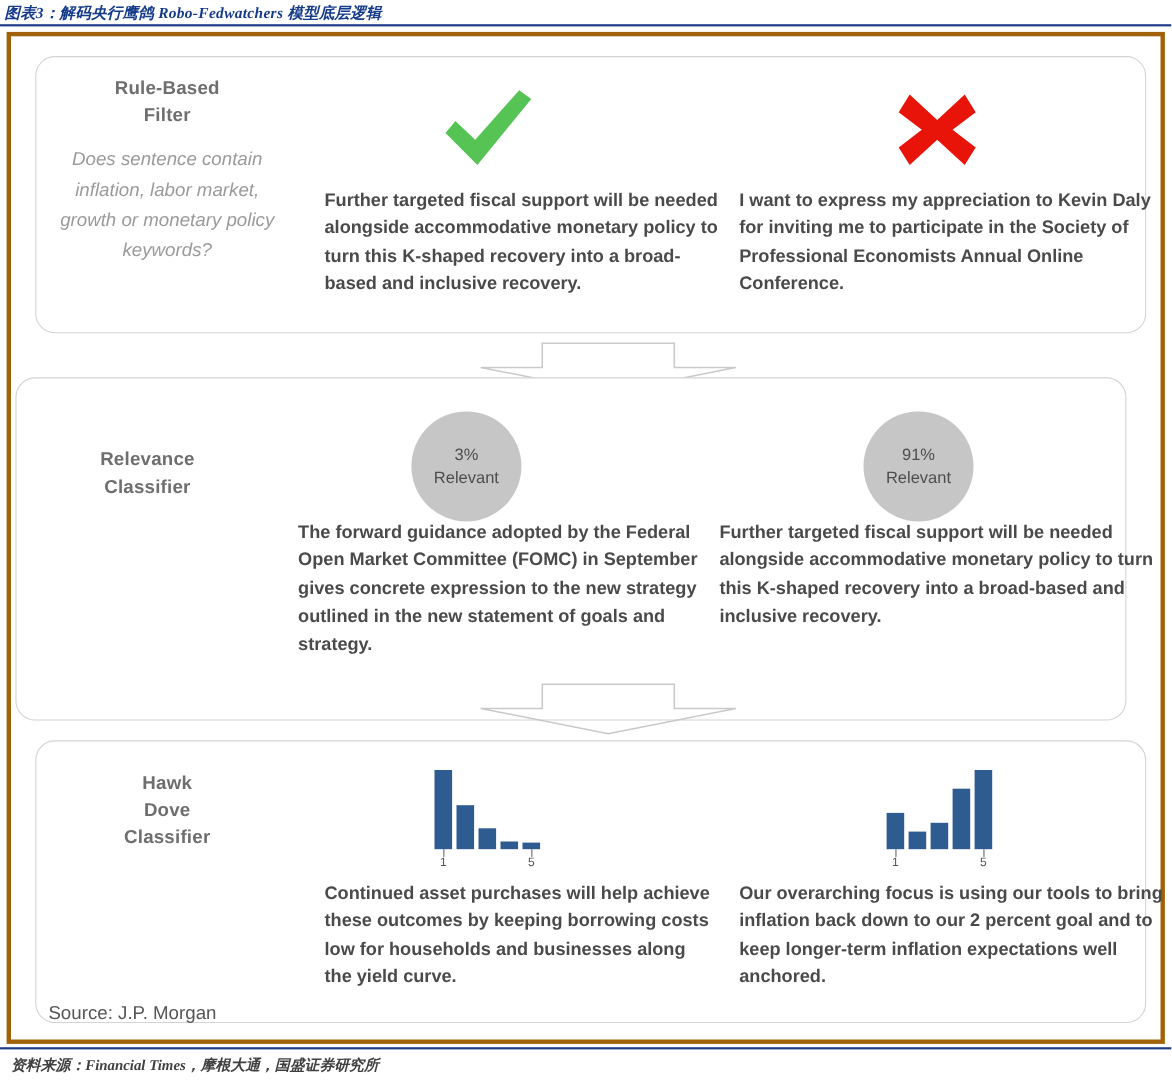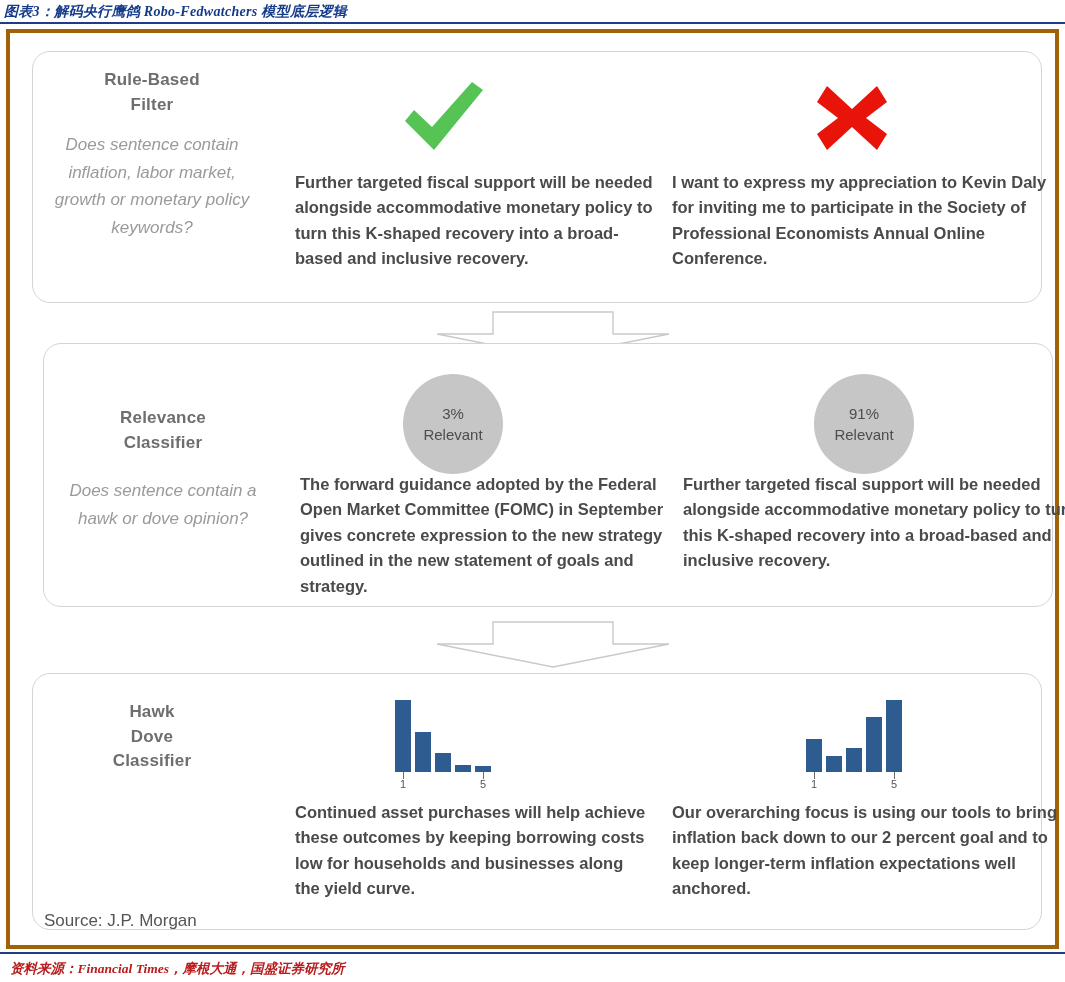--- a/index.html
+++ b/index.html
@@ -37,21 +37,21 @@
 
   
   .stage-card{
     position:absolute;
     border:1px solid #d4d4d4;
     border-radius:18px;
     box-sizing:border-box;
     background:#ffffff;
   }
   #stage-card-0{left:22px;top:18px;width:1010px;height:252px;}
-  #stage-card-1{left:33px;top:310px;width:1010px;height:264px;}
+  #stage-card-1{left:4px;top:310px;width:1010px;height:312px;}
   #stage-card-2{left:22px;top:640px;width:1010px;height:257px;}
 
   
   .stage-left{
     position:absolute;left:8px;top:0;width:222px;height:100%;
     display:flex;flex-direction:column;align-items:center;justify-content:flex-start;
     padding-top:16px;box-sizing:border-box;
   }
   .stage-title{
     font-size:17px;font-weight:bold;color:#6e6e6e;
@@ -135,21 +135,21 @@
   
   #footer-band{
     position:absolute;left:0;bottom:0;width:1065px;height:30px;
     border-top:2px solid #1f3c88;
     box-sizing:border-box;
   }
   #footer-source{
     position:absolute;left:10px;top:6px;
     font-family:"Liberation Serif","DejaVu Serif",serif;
     font-style:italic;font-weight:bold;font-size:13.5px;
-    color:#b91c1c;white-space:nowrap;
+    color:#404040;white-space:nowrap;
   }
 </style>
 </head>
 <body>
 
 <div id="header-band">
   <div id="figure-title">图表3：解码央行鹰鸽 Robo-Fedwatchers 模型底层逻辑</div>
 </div>
 
 <div id="chart-frame">
@@ -189,21 +189,20 @@
     </svg>
   </div>
 
   <div class="stage-card" id="stage-card-1">
 
     <div class="stage-left">
       <div class="stage-title">
         <div>Relevance</div>
         <div>Classifier</div>
       </div>
-      <div class="stage-question">Does sentence contain a hawk or dove opinion?</div>
     </div>
 
     <div class="example-col col-a">
       <div class="relevance-circle" id="relevance-circle-a">
         <span>3%</span>
         <span>Relevant</span>
       </div>
       <div class="example-body">The forward guidance adopted by the Federal Open Market Committee (FOMC) in September gives concrete expression to the new strategy outlined in the new statement of goals and strategy.</div>
     </div>
 

